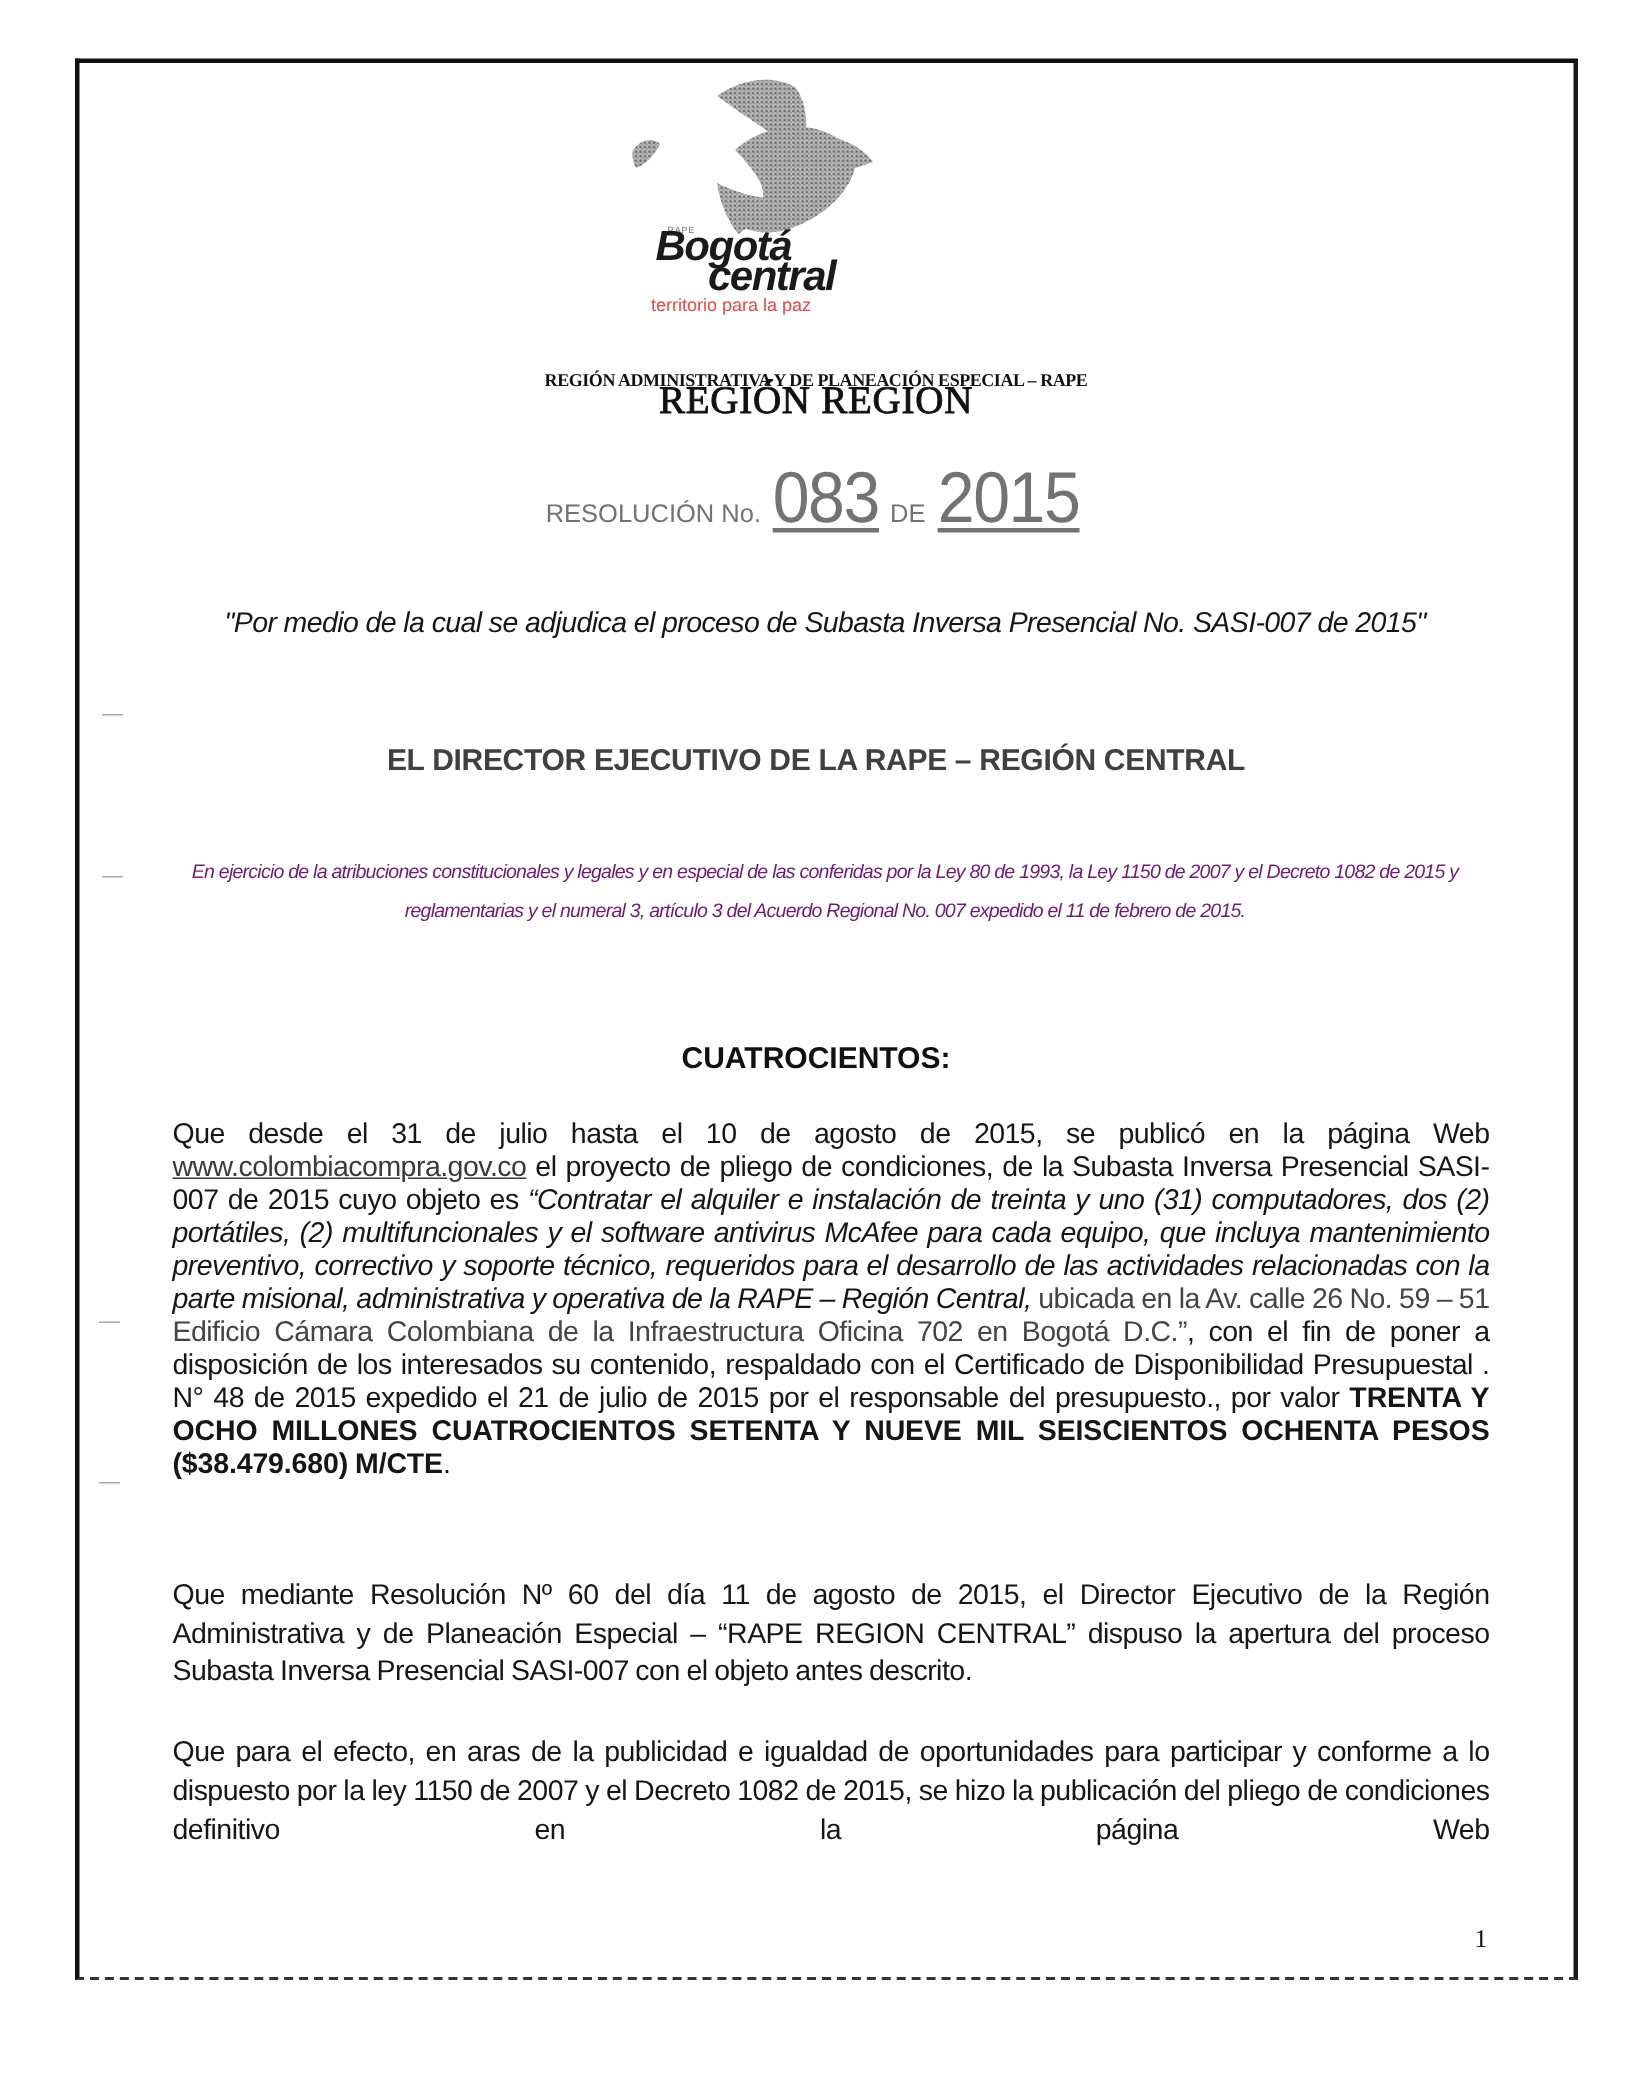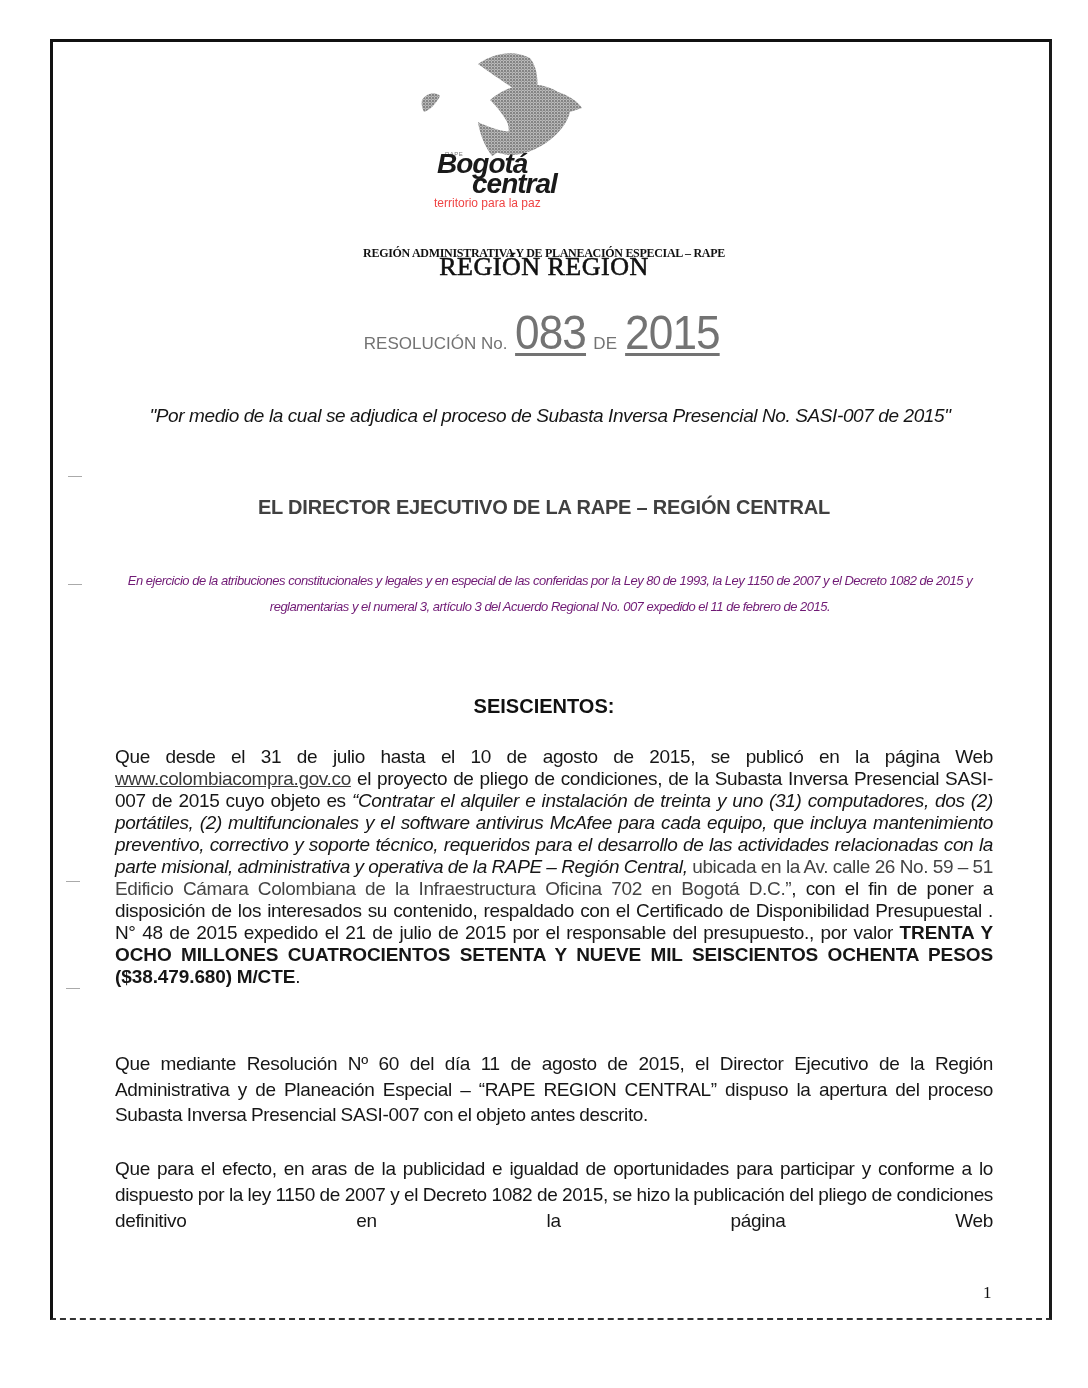--- a/index.html
+++ b/index.html
@@ -259,21 +259,21 @@
   <span class="res-de">DE</span>
   <span class="res-num">2015</span>
 </div>
 
 <div class="subject">"Por medio de la cual se adjudica el proceso de Subasta Inversa Presencial  No. SASI-007 de 2015"</div>
 
 <div class="director">EL DIRECTOR EJECUTIVO DE LA RAPE – REGIÓN CENTRAL</div>
 
 <div class="powers">En ejercicio de la atribuciones constitucionales y legales y en especial de las conferidas por la Ley 80 de 1993, la Ley 1150 de 2007  y el Decreto 1082 de 2015 y reglamentarias y el numeral 3, artículo 3 del Acuerdo Regional No. 007 expedido el 11 de febrero de 2015.</div>
 
-<div class="considerando">SEISCIENTOS:</div>
+<div class="considerando">CUATROCIENTOS:</div>
 
 <div class="para p1">
   <span>Que desde el 31 de julio hasta el 10 de agosto de 2015, se publicó en la página Web </span><span class="link">www.colombiacompra.gov.co</span><span> el proyecto de pliego de condiciones, de la Subasta Inversa Presencial SASI-007 de 2015 cuyo objeto es </span><span class="it">“Contratar el alquiler e instalación de treinta y uno (31) computadores, dos (2) portátiles, (2) multifuncionales y el software antivirus McAfee para cada equipo, que incluya mantenimiento preventivo, correctivo y soporte técnico, requeridos para el desarrollo de las actividades relacionadas con la parte misional, administrativa y operativa de la RAPE – Región Central, </span><span class="it-light">ubicada  en la Av. calle 26 No. 59 – 51  Edificio Cámara Colombiana de la Infraestructura Oficina 702 en Bogotá D.C.”</span><span>, con el fin de poner a disposición de los interesados su contenido, respaldado con el Certificado de Disponibilidad Presupuestal . N° 48 de 2015 expedido el 21 de julio de 2015 por el responsable del presupuesto., por valor </span><span class="b">TRENTA Y OCHO MILLONES CUATROCIENTOS SETENTA Y NUEVE MIL SEISCIENTOS OCHENTA PESOS ($38.479.680) M/CTE</span><span>.</span>
 </div>
 
 <div class="para p2">Que mediante Resolución Nº 60 del día 11 de agosto de  2015, el Director Ejecutivo de la Región Administrativa y de Planeación Especial – “RAPE  REGION CENTRAL” dispuso la apertura del proceso Subasta Inversa Presencial SASI-007 con el objeto antes descrito.</div>
 
 <div class="para p3">Que para el efecto, en aras de la publicidad e igualdad de oportunidades para participar y conforme a lo dispuesto por la ley 1150 de 2007 y el Decreto 1082 de 2015, se hizo la publicación del pliego de condiciones definitivo en la página Web</div>
 
 <div class="page-number">1</div>

